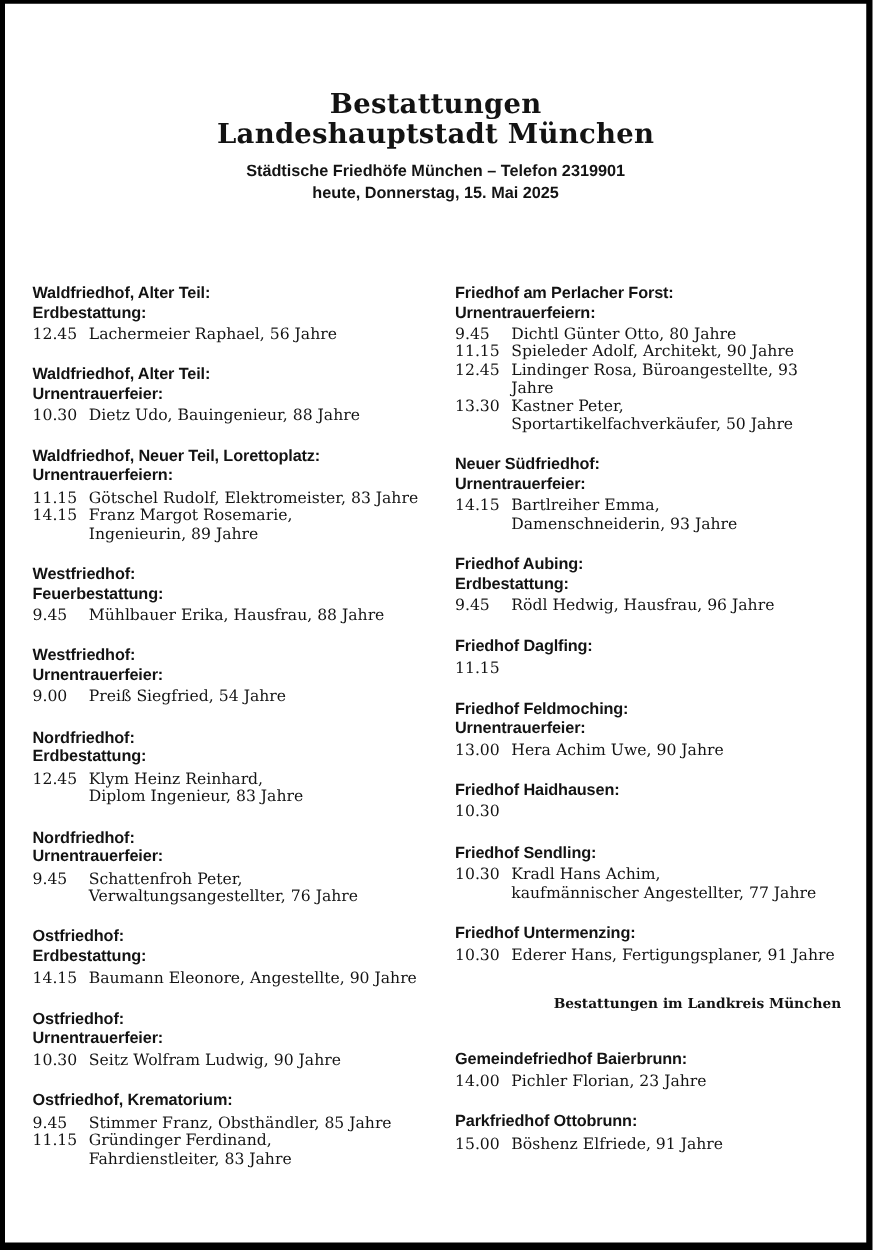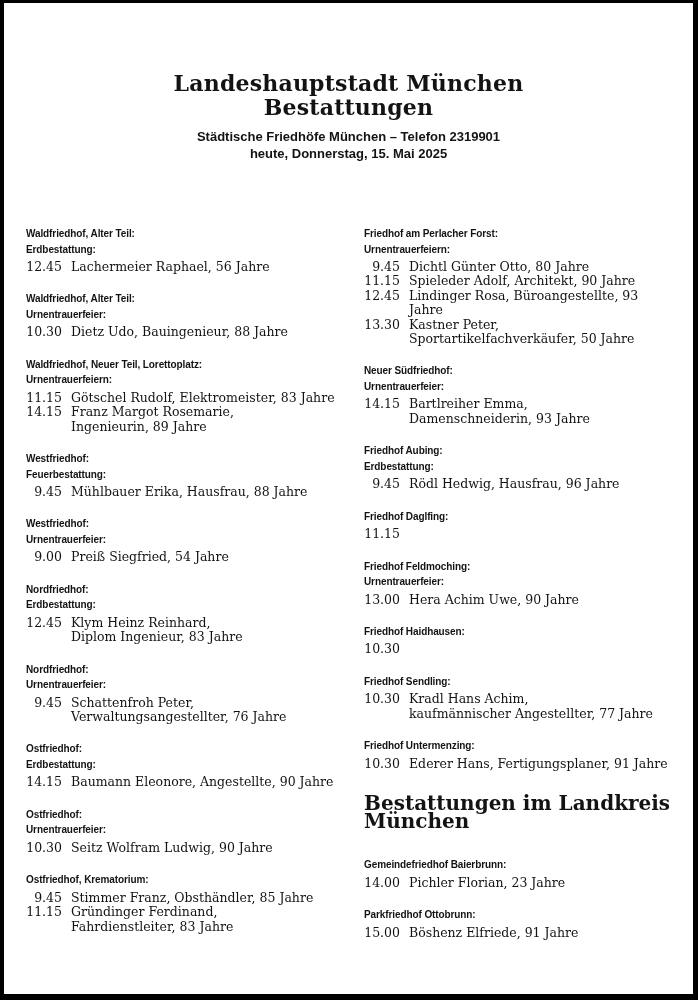--- a/index.html
+++ b/index.html
@@ -36,55 +36,54 @@
   .content {
     display: grid;
     grid-template-columns: 324px 1fr;
     column-gap: 14px;
     padding: 64px 20px 0 22px;
   }
   .section { margin-bottom: 17px; }
   .section-heading-line {
     font-family: "Liberation Sans", sans-serif;
     font-weight: bold;
-    font-size: 10px;
+    font-size: 13px;
     line-height: 15.5px;
     letter-spacing: -0.1px;
   }
   .section .entries { margin-top: 3px; }
   .entry {
     display: flex;
     font-family: "DejaVu Serif", serif;
     font-size: 12.5px;
     line-height: 14.4px;
   }
   .entry-time {
     flex: 0 0 36px;
-    text-align: right;
     margin-right: 9px;
     white-space: nowrap;
   }
   .entry-text { flex: 1 1 auto; }
   .entry-name { font-weight: normal; }
   .landkreis-title {
     font-family: "DejaVu Serif", serif;
     font-weight: bold;
-    font-size: 20px;
+    font-size: 11px;
     line-height: 18px;
-    text-align: left;
+    text-align: right;
     margin: 23px 0 27px 0;
   }
 </style>
 </head>
 <body>
 
 <div class="page">
   <div class="header">
+    <div class="title-line">Bestattungen</div>
     <div class="title-line">Landeshauptstadt München</div>
-    <div class="title-line">Bestattungen</div>
     <div class="subtitle">
       <div class="subtitle-line">Städtische Friedhöfe München – Telefon 2319901</div>
       <div class="subtitle-line">heute, Donnerstag, 15. Mai 2025</div>
     </div>
   </div>
   <div class="content">
     <div class="column" id="col-left">
         <div class="section">
           <div class="section-heading-line">Waldfriedhof, Alter Teil:</div>
           <div class="section-heading-line">Erdbestattung:</div>

